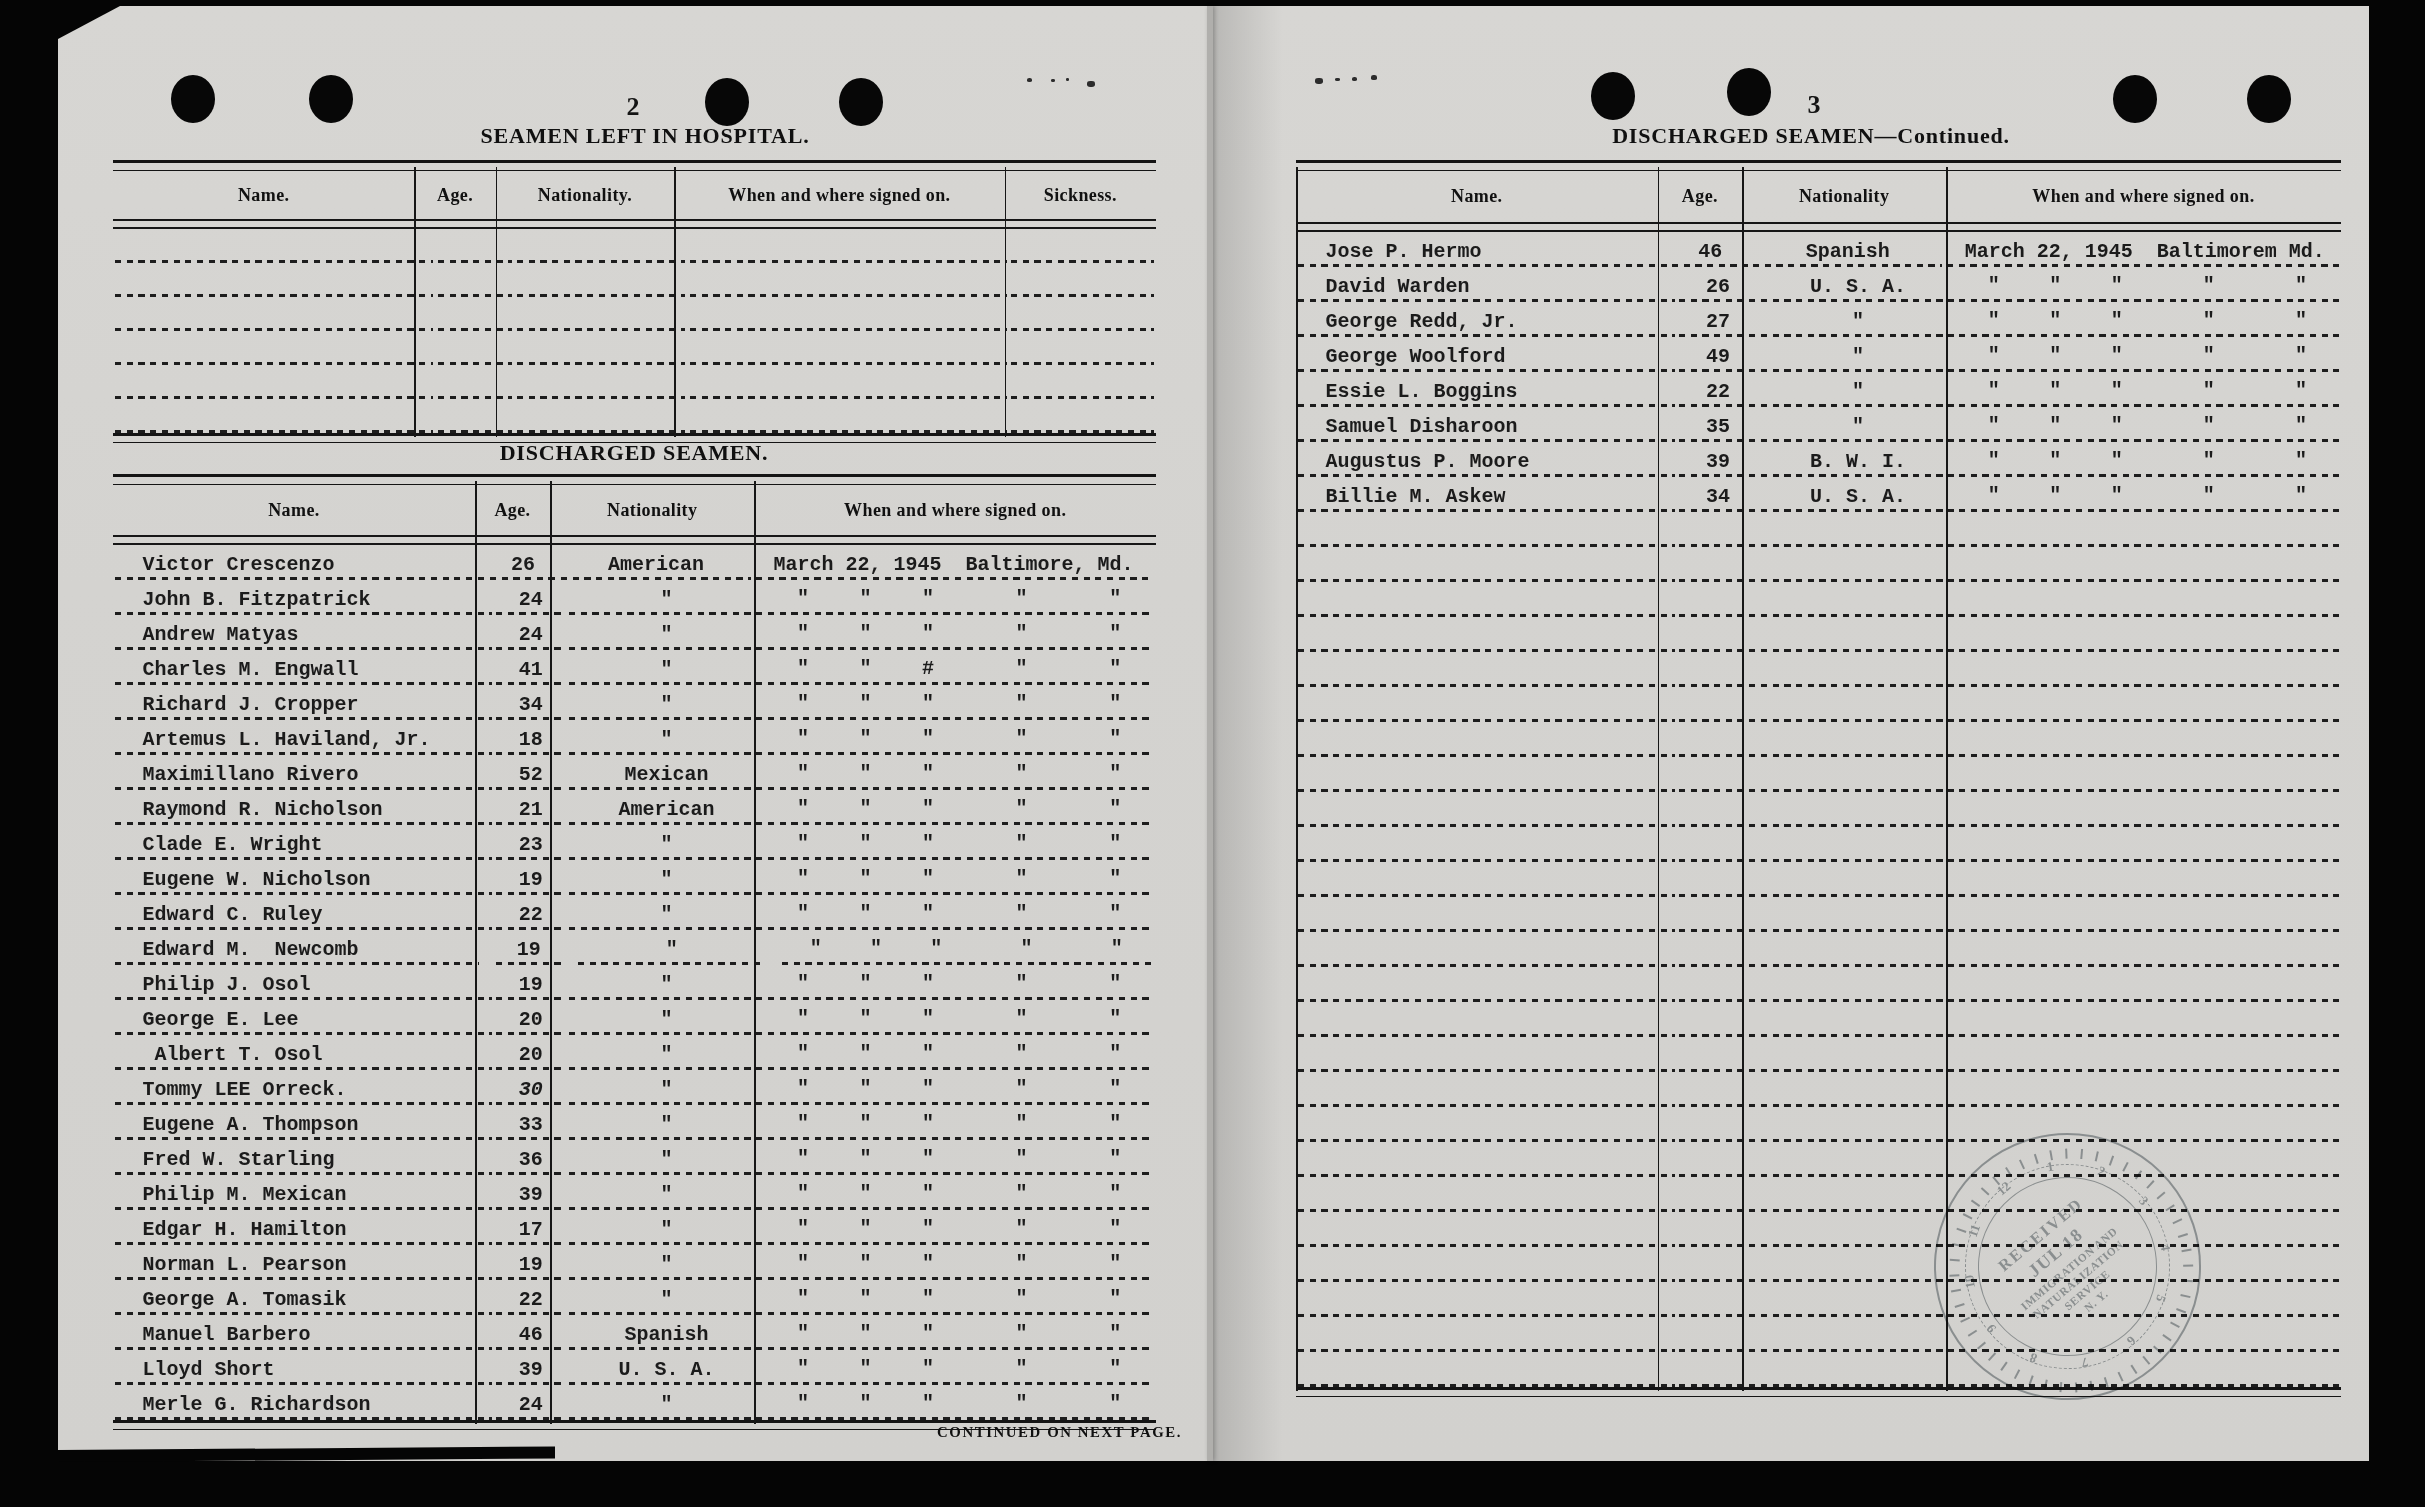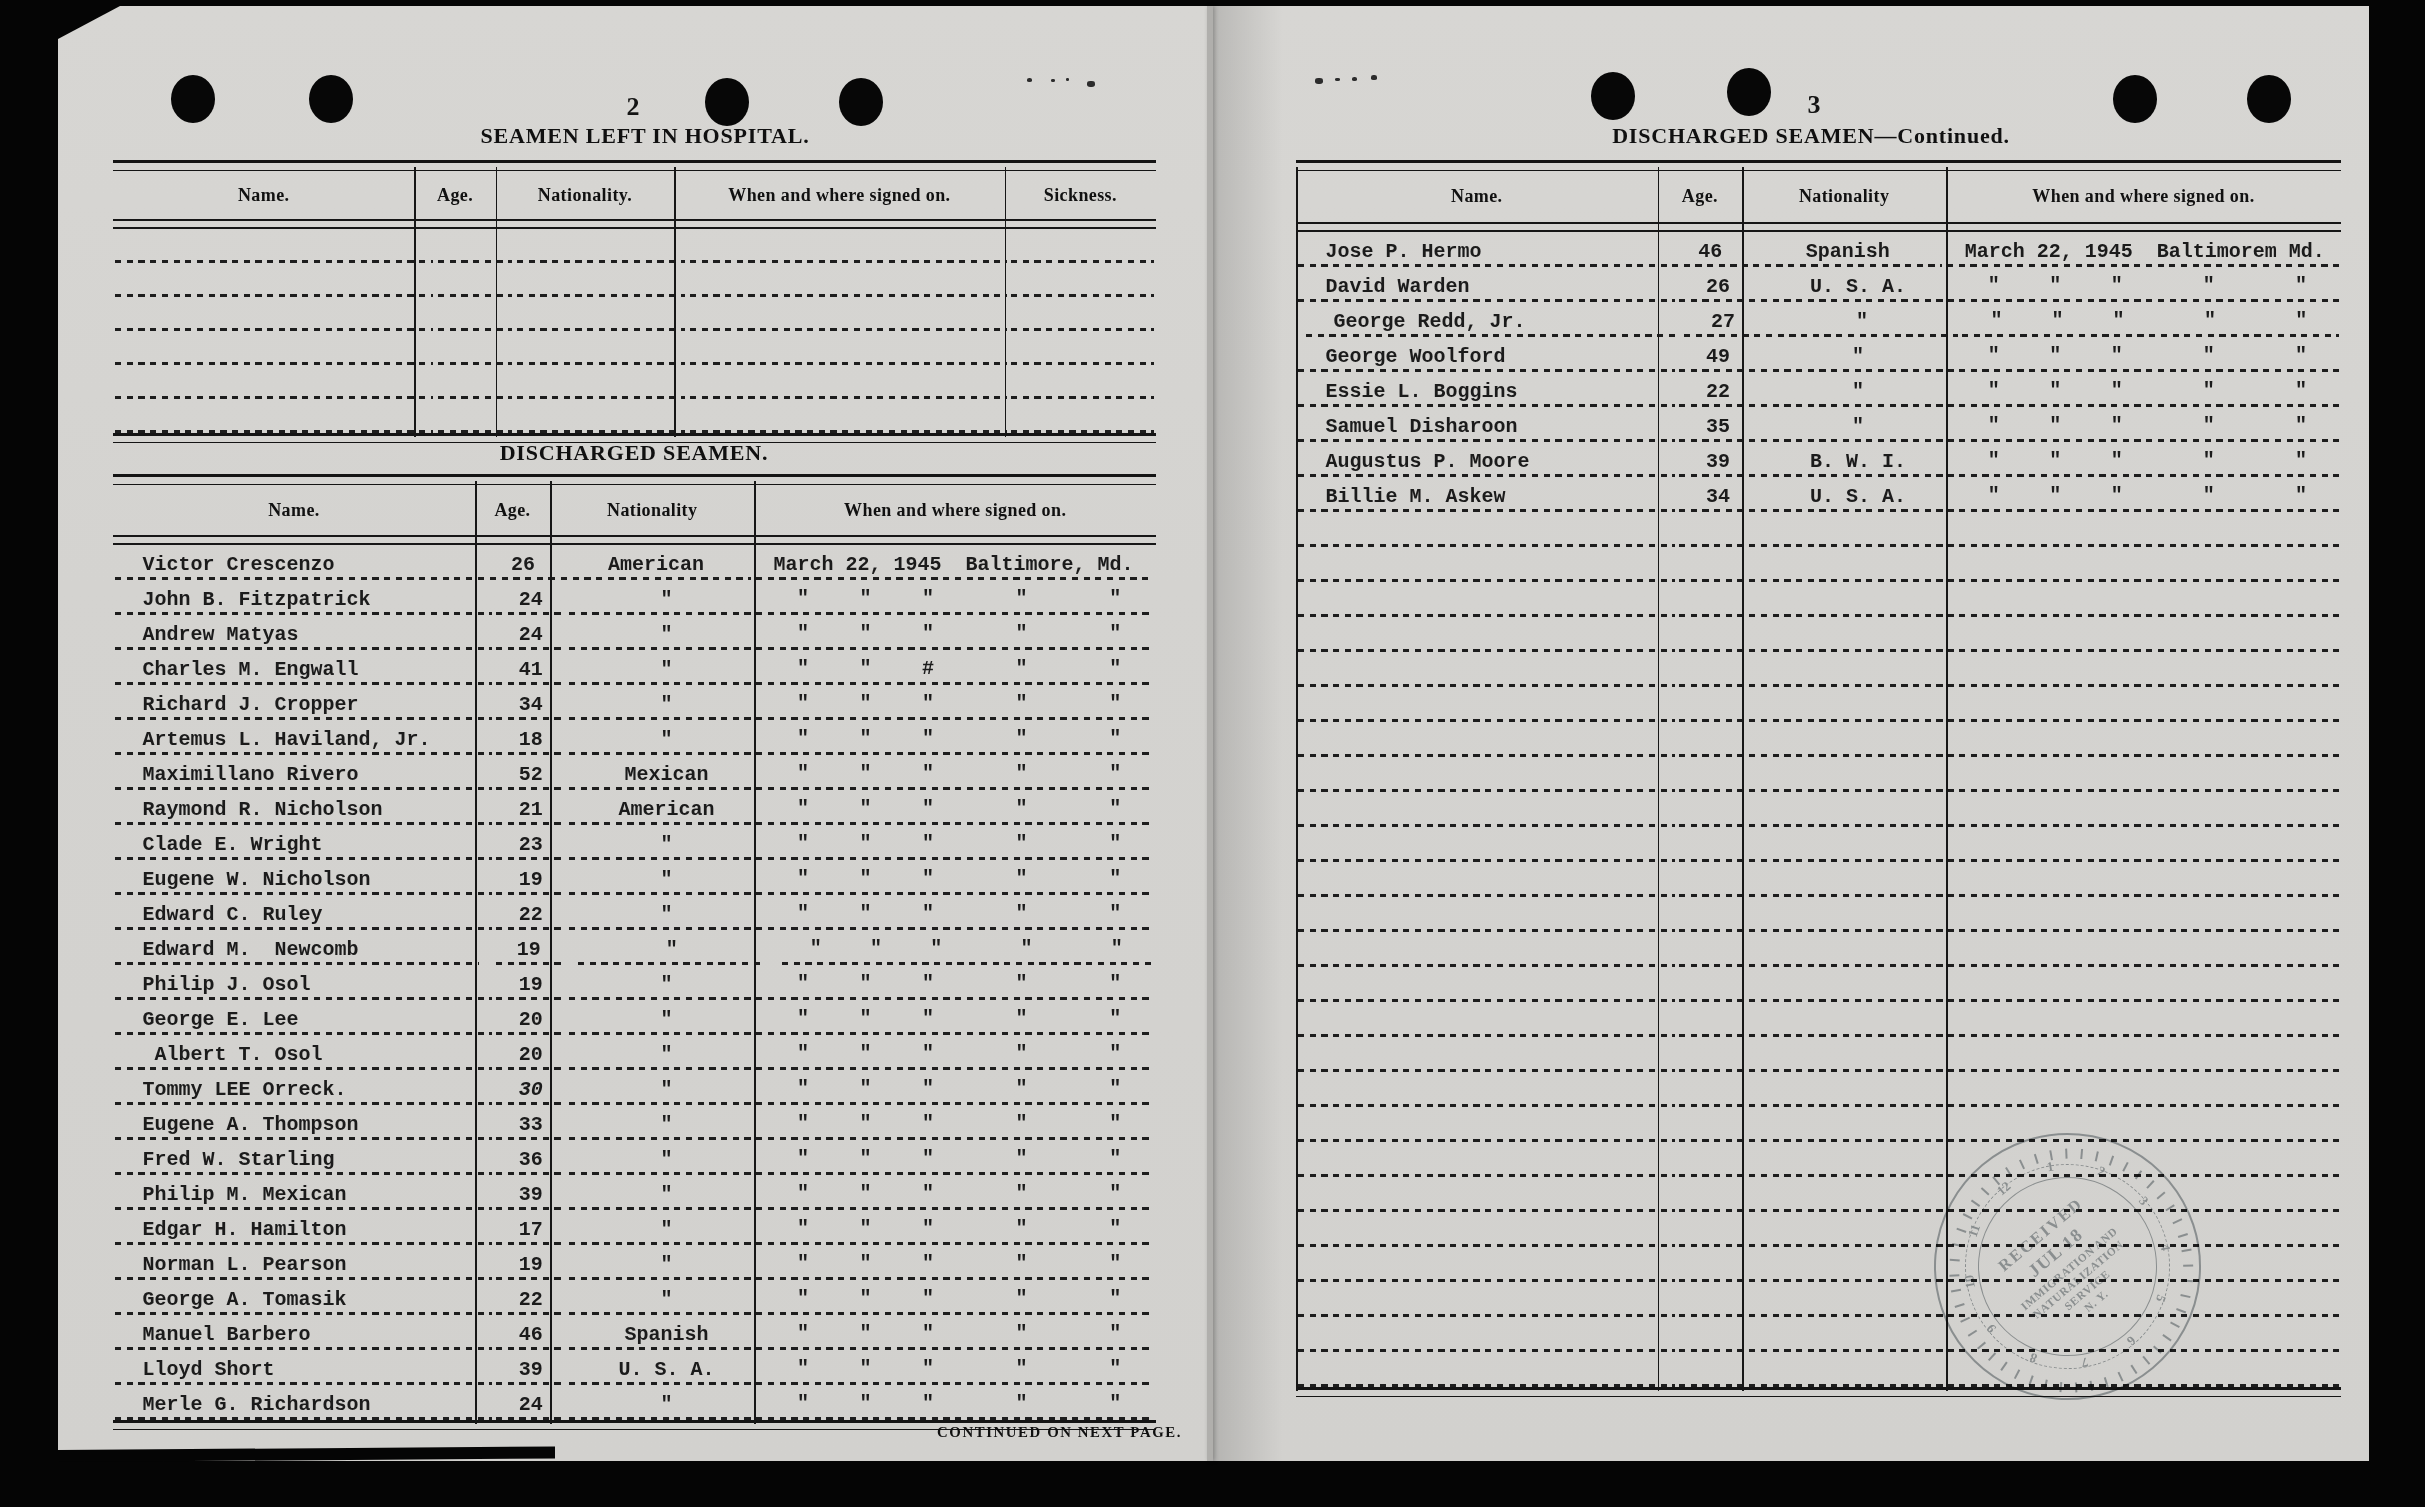--- a/index.html
+++ b/index.html
@@ -337,21 +337,21 @@
           <div class="td c" style="width: 8.1%;">46</div>
           <div class="td c" style="width: 19.5%;">Spanish</div>
           <div class="td signed-text" style="width: 37.8%;">March 22, 1945  Baltimorem Md.</div>
         </div>
         <div class="tr" style="height: 35px;">
           <div class="td name" style="width: 34.6%;">David Warden</div>
           <div class="td c" style="width: 8.1%;">26</div>
           <div class="td c" style="width: 19.5%;">U. S. A.</div>
           <div class="td" style="width: 37.8%;"><span class="mark" style="left: 8%;">"</span><span class="mark" style="left: 24%;">"</span><span class="mark" style="left: 40%;">"</span><span class="mark" style="left: 64%;">"</span><span class="mark" style="left: 88%;">"</span></div>
         </div>
-        <div class="tr" style="height: 35px; padding-left: 8px;">
+        <div class="tr" style="height: 35px;">
           <div class="td name" style="width: 34.6%;">George Redd, Jr.</div>
           <div class="td c" style="width: 8.1%;">27</div>
           <div class="td c" style="width: 19.5%;">"</div>
           <div class="td" style="width: 37.8%;"><span class="mark" style="left: 8%;">"</span><span class="mark" style="left: 24%;">"</span><span class="mark" style="left: 40%;">"</span><span class="mark" style="left: 64%;">"</span><span class="mark" style="left: 88%;">"</span></div>
         </div>
         <div class="tr" style="height: 35px;">
           <div class="td name" style="width: 34.6%;">George Woolford</div>
           <div class="td c" style="width: 8.1%;">49</div>
           <div class="td c" style="width: 19.5%;">"</div>
           <div class="td" style="width: 37.8%;"><span class="mark" style="left: 8%;">"</span><span class="mark" style="left: 24%;">"</span><span class="mark" style="left: 40%;">"</span><span class="mark" style="left: 64%;">"</span><span class="mark" style="left: 88%;">"</span></div>

